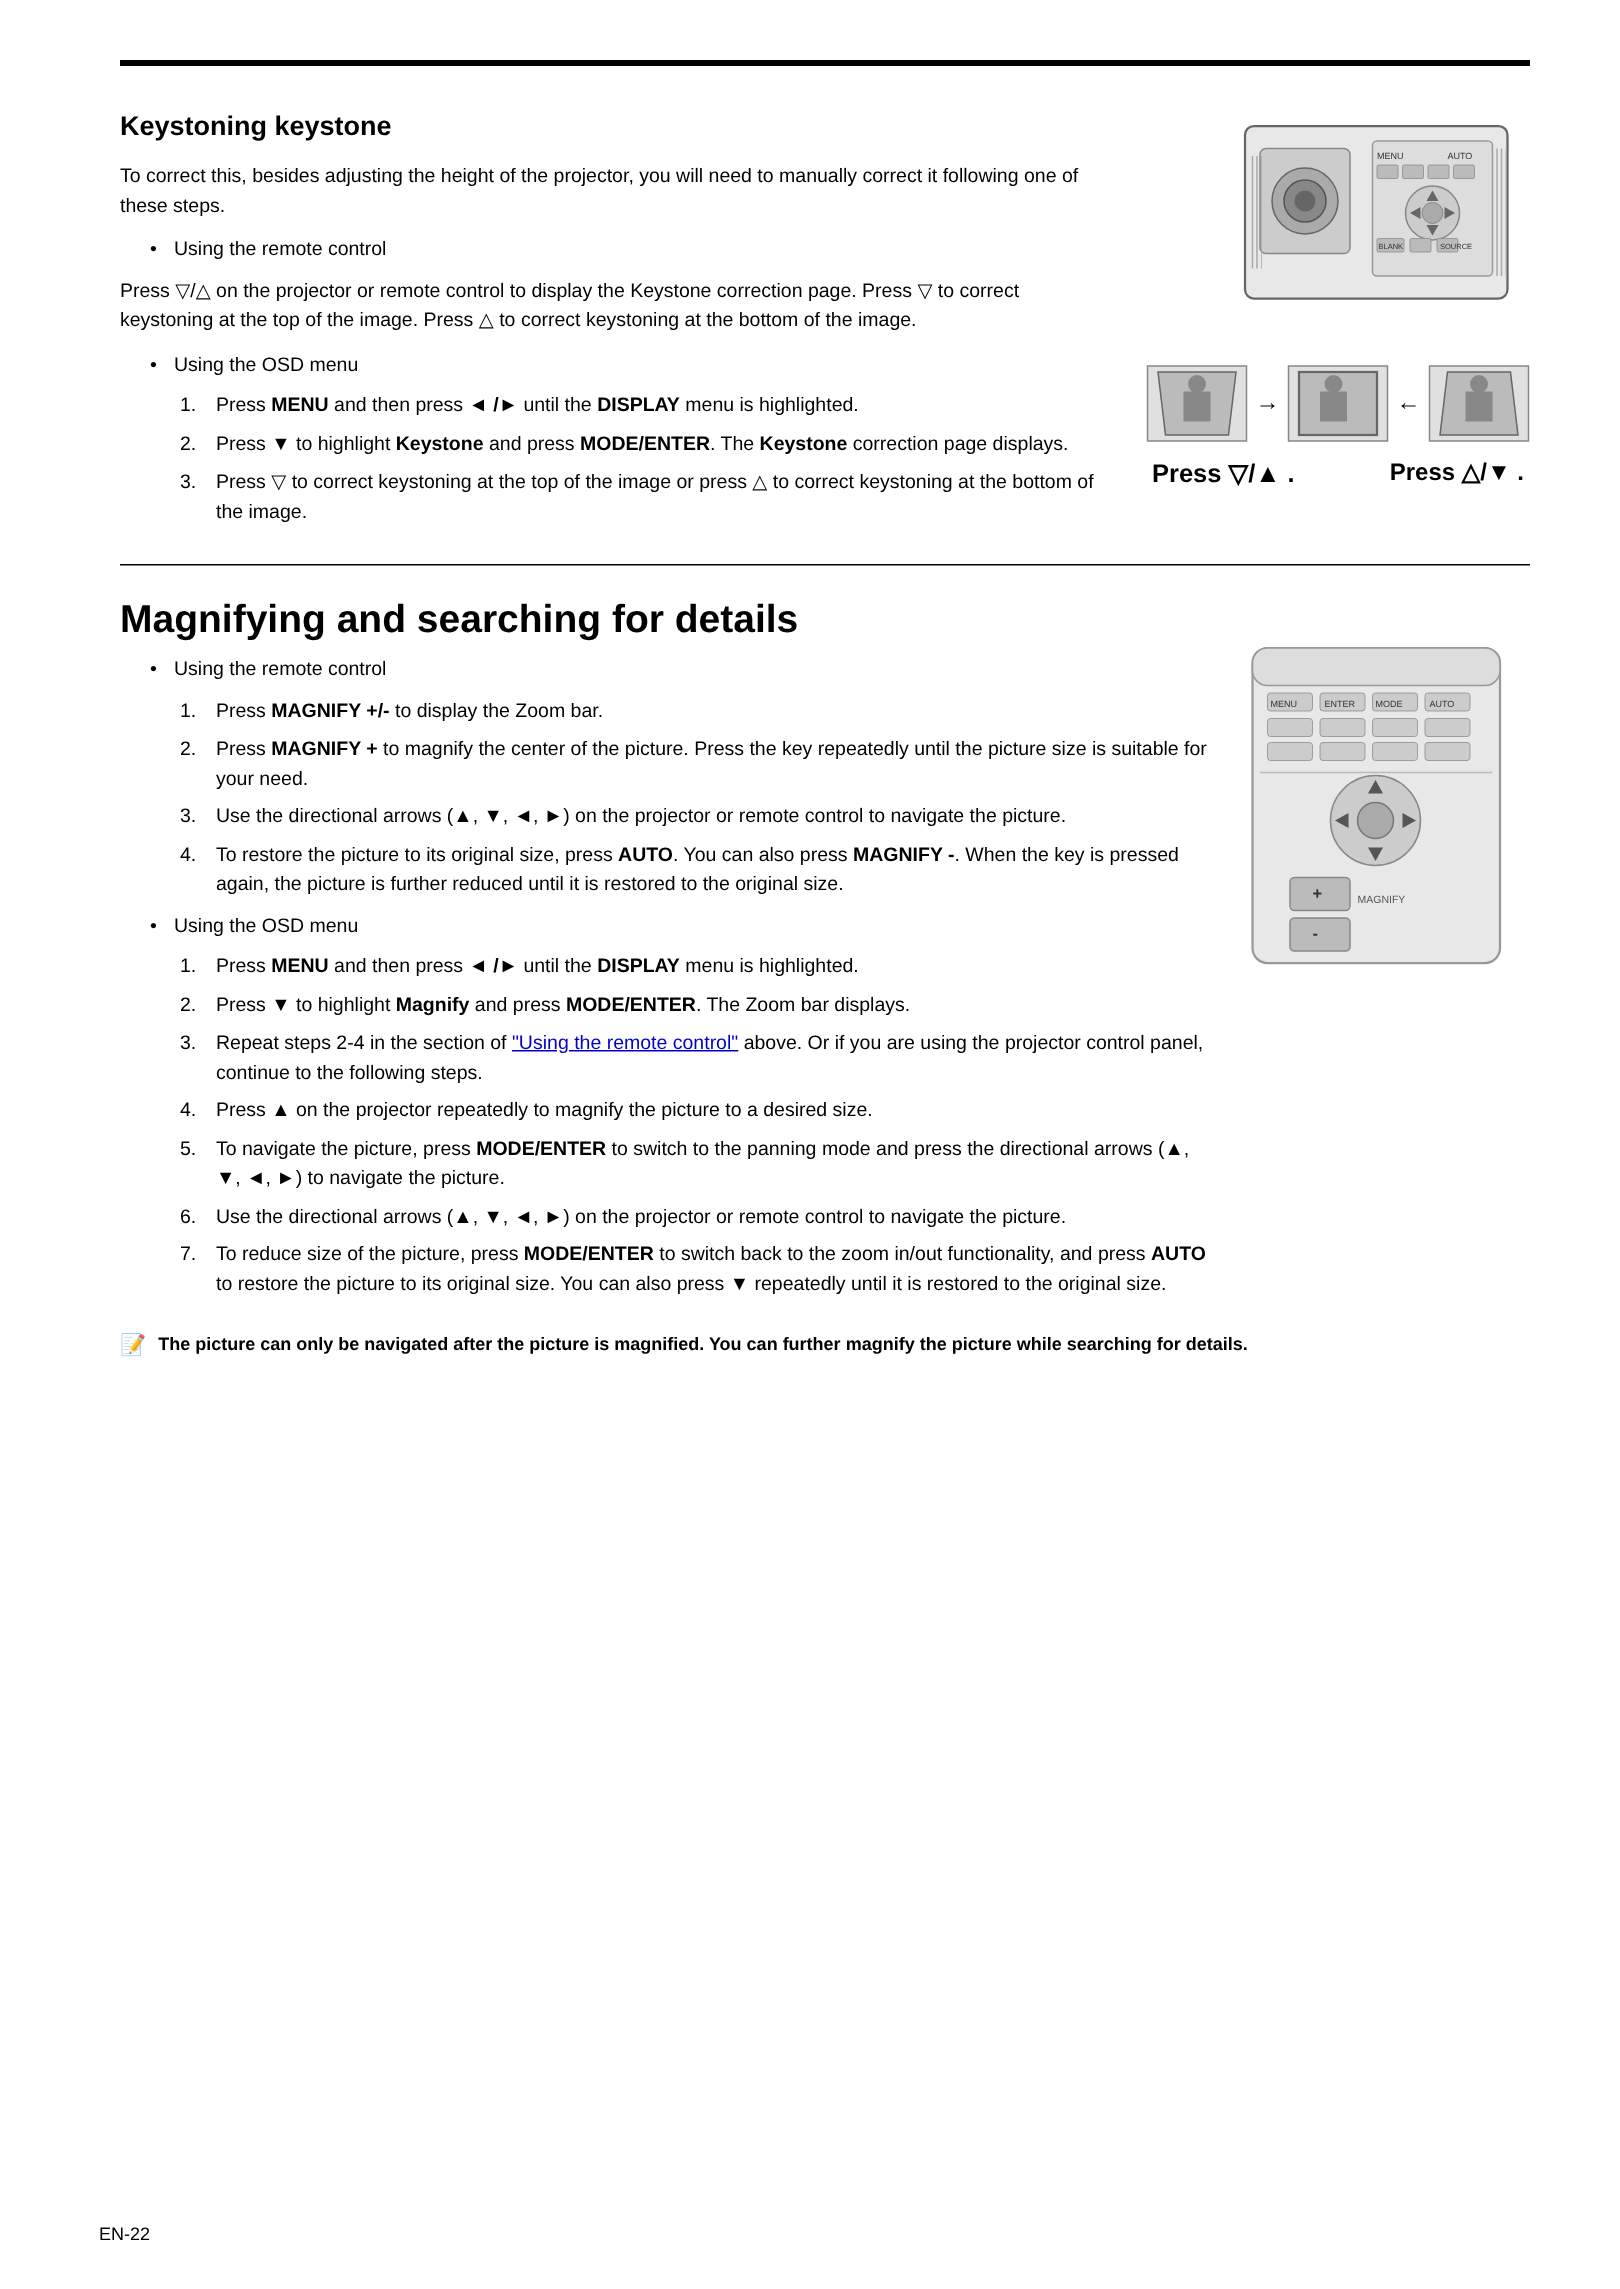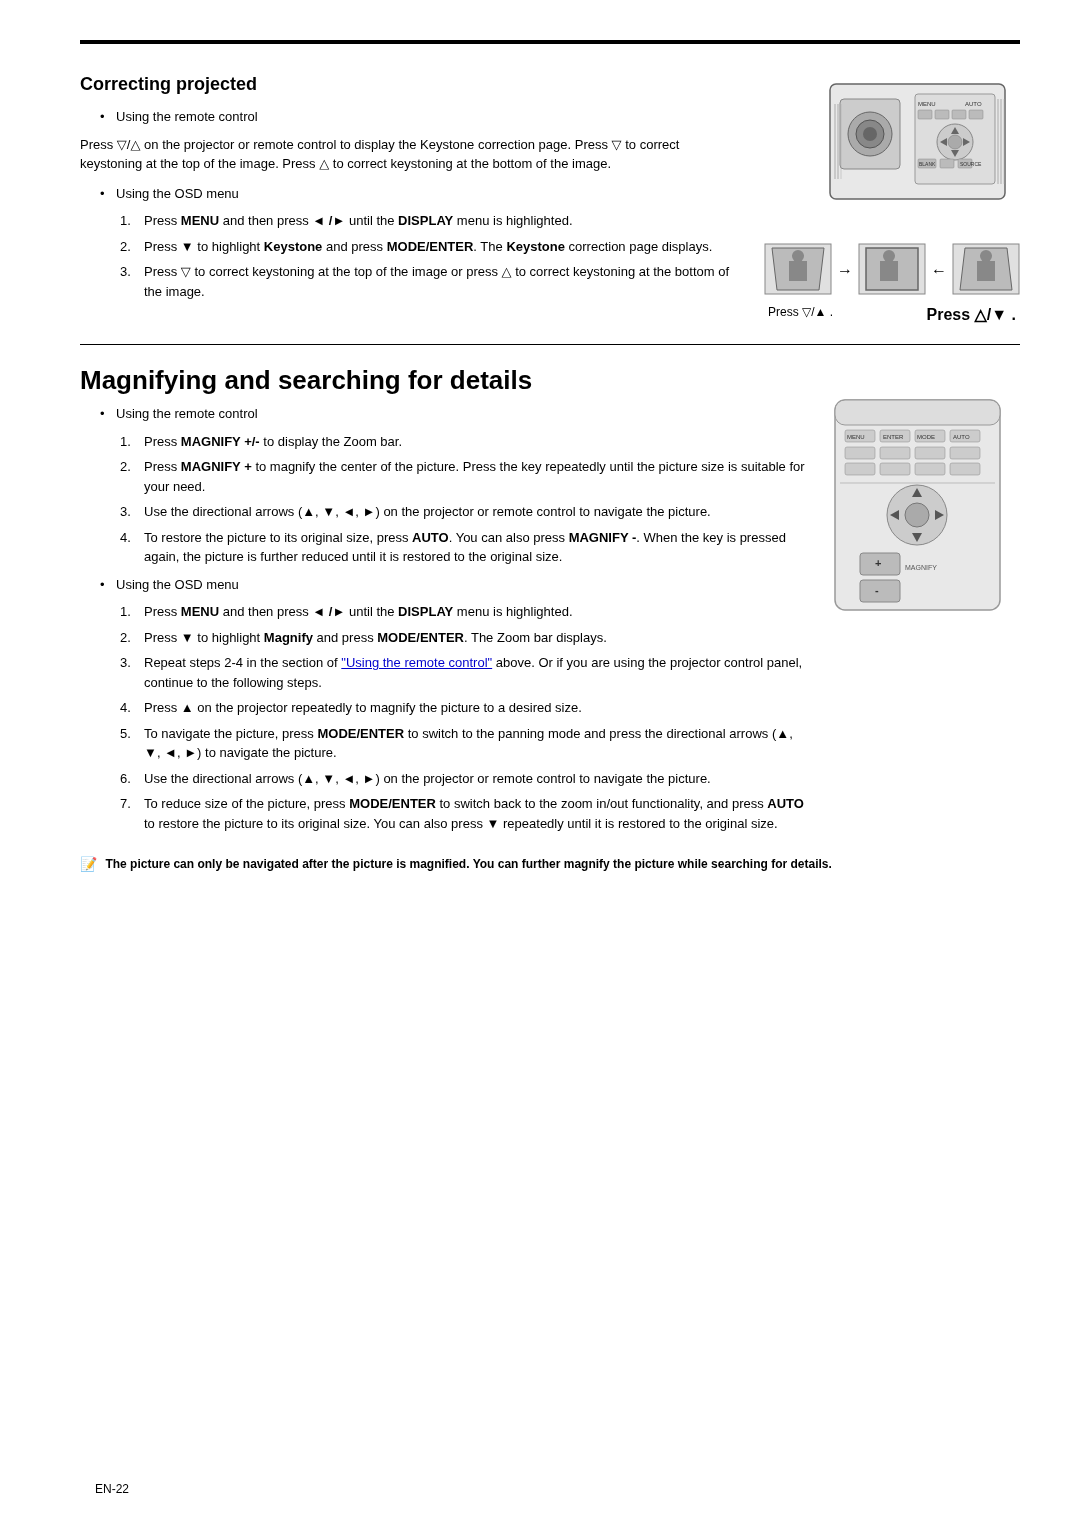--- a/index.html
+++ b/index.html
@@ -107,21 +107,21 @@
       font-size: 12px;
     }
     .note-icon {
       font-size: 14px;
       margin-top: 1px;
     }
 
     .page-number {
       position: absolute;
       bottom: 30px;
-      left: 95px;
+      left: 66px;
       font-size: 12px;
     }
 
     .link-text {
       color: #0000cc;
       text-decoration: underline;
     }
 
     .indent-list {
       margin-left: 40px;
@@ -135,22 +135,23 @@
   </style>
 </head>
 <body>
 
 <div class="page">
   <div class="top-border"></div>
 
   <section>
     <div class="content-with-image">
       <div class="text-content">
-        <h2 class="section-title">Correcting projected</h2>
-
+        <h2 class="section-title">Keystoning keystone</h2>
+
+        <p>To correct this, besides adjusting the height of the projector, you will need to manually correct it following one of these steps.</p>
 
         <ul class="bullet-list">
           <li>Using the remote control</li>
         </ul>
 
         <p>
           Press ▽/△ on the projector or remote control to display the Keystone correction page. Press ▽ to correct keystoning at the top of the image. Press △ to correct keystoning at the bottom of the image.
         </p>
 
         <ul class="bullet-list">
@@ -249,21 +250,21 @@
               <rect x="1" y="1" width="66" height="50" fill="#e0e0e0" stroke="#888" stroke-width="1"></rect>
 
               <polygon points="13,5 55,5 60,47 8,47" fill="#bbb" stroke="#666" stroke-width="1"></polygon>
               <rect x="25" y="18" width="18" height="20" fill="#888"></rect>
               <circle cx="34" cy="13" r="6" fill="#888"></circle>
             </svg>
           </div>
         </div>
 
         <div style="display:flex; justify-content:space-between; width:100%; padding: 0 4px;">
-          <span style="font-size:12px; font-weight:normal;">Press ▽/▲ .</span>
+          <span style="font-size:17px; font-weight:bold;">Press ▽/▲ .</span>
           <span style="font-size:16px; font-weight:bold;">Press △/▼ .</span>
         </div>
       </div>
     </div>
   </section>
 
   <div class="divider-line"></div>
 
   <section>
     <div class="content-with-image">

